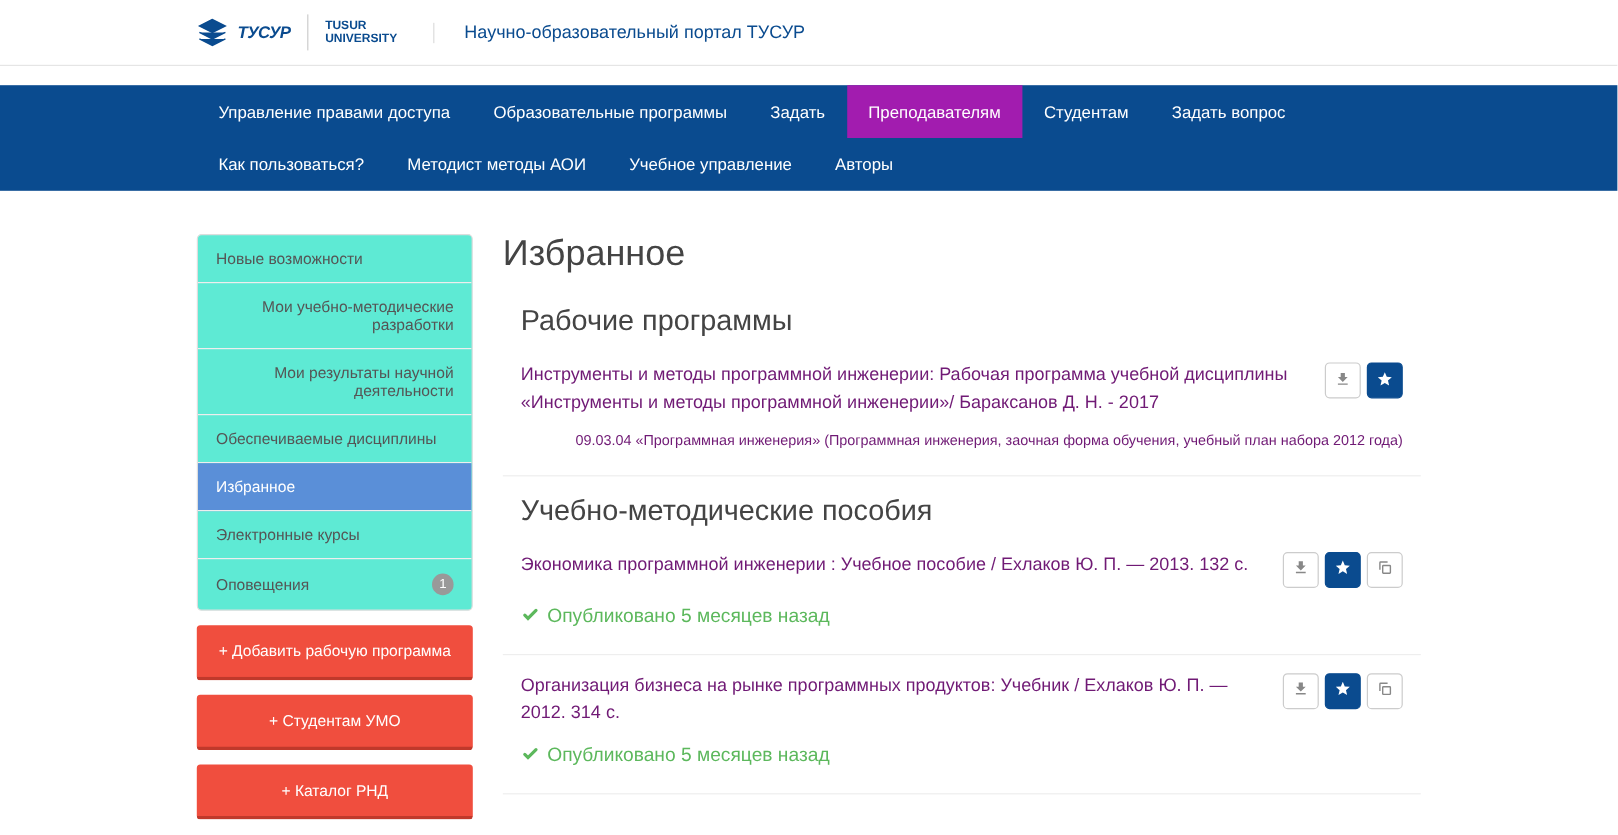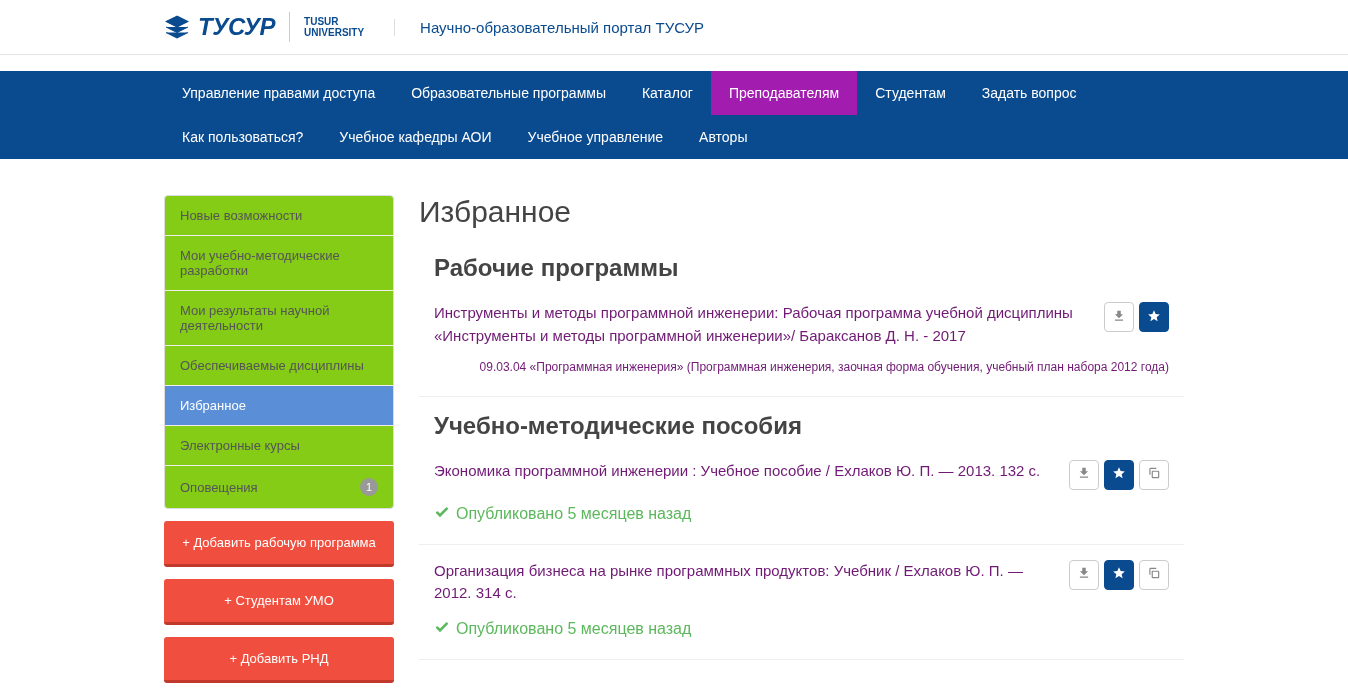--- a/index.html
+++ b/index.html
@@ -2,44 +2,44 @@
 <html><head>
   <meta charset="utf-8">
   <style>
     * { margin: 0; padding: 0; box-sizing: border-box; }
     body { font-family: Arial, sans-serif; background: #fff; color: #333; font-size: 14px; }
     
     .header { background: #fff; padding: 12px 0; border-bottom: 1px solid #e5e5e5; }
     .header-inner { max-width: 1020px; margin: 0 auto; display: flex; align-items: center; gap: 30px; }
     .logo { display: flex; align-items: center; gap: 8px; color: #0a4b8f; }
     .logo-mark { display: flex; align-items: center; }
-    .logo-text { font-weight: bold; font-size: 24px; font-style: italic; letter-spacing: -0.5px; text-align: right; }
+    .logo-text { font-weight: bold; font-size: 14px; font-style: italic; letter-spacing: -0.5px; text-align: right; }
     .logo-divider { width: 1px; height: 30px; background: #ccc; margin: 0 6px; }
     .logo-sub { font-size: 10px; font-weight: bold; color: #0a4b8f; line-height: 1.1; }
     .header-title { color: #0a4b8f; font-size: 15px; border-left: 1px solid #ddd; padding-left: 25px; }
     
     .nav { background: #0a4b8f; }
     .nav-inner { max-width: 1020px; margin: 16px auto; display: flex; flex-wrap: wrap; }
     .nav-item { color: #fff; padding: 14px 18px; font-size: 14px; cursor: pointer; white-space: nowrap; }
     .nav-item.active { background: #a21caf; }
     
     .content { max-width: 1020px; margin: 0 auto; display: flex; gap: 25px; padding: 20px 0; }
     
     .sidebar { width: 230px; flex-shrink: 0; }
-    .side-menu { border: 1px solid #ddd; border-radius: 4px; overflow: hidden; background: #84cc16; }
+    .side-menu { border: 1px solid #ddd; border-radius: 4px; overflow: hidden; background: #5eead4; text-align: right; }
     .side-item { padding: 12px 15px; font-size: 13px; color: #555; cursor: pointer; border-bottom: 1px solid #eee; display: flex; align-items: center; justify-content: space-between; }
     .side-item:last-child { border-bottom: none; }
     .side-item.active { background: #5a8fd8; color: #fff; }
     .badge { background: #999; color: #fff; border-radius: 10px; min-width: 18px; height: 18px; font-size: 11px; display: inline-flex; align-items: center; justify-content: center; padding: 0 5px; }
     
     .action-btn { display: block; width: 100%; background: #f04e3e; color: #fff; border: none; border-bottom: 3px solid #c0392b; padding: 14px; margin-top: 12px; font-size: 13px; cursor: pointer; border-radius: 3px; text-align: center; }
     
     .main { flex: 1; }
     h1 { font-size: 30px; font-weight: 300; color: #444; margin-bottom: 25px; }
-    h2 { font-size: 24px; font-weight: 700; color: #444; margin: 15px 0 20px; padding-left: 15px; }
+    h2 { font-size: 24px; font-weight: 400; color: #444; margin: 15px 0 20px; padding-left: 15px; }
     
     .item { padding: 0 15px 20px 15px; margin-bottom: 15px; border-bottom: 1px solid #eee; }
     .item-row { display: flex; gap: 15px; align-items: flex-start; }
     .item-link { color: #701a75; font-size: 15px; line-height: 1.5; text-decoration: none; cursor: pointer; flex: 1; }
     .item-meta { color: #701a75; font-size: 12px; margin-top: 12px; line-height: 1.4; text-align: right; }
     .item-status { color: #5cb85c; font-size: 16px; margin-top: 14px; display: flex; align-items: center; gap: 6px; }
     
     .item-actions { display: flex; gap: 5px; flex-shrink: 0; }
     .icon-btn { width: 30px; height: 30px; border-radius: 4px; display: inline-flex; align-items: center; justify-content: center; cursor: pointer; font-size: 14px; }
     .icon-btn.outline { background: #fff; border: 1px solid #ccc; color: #888; }
@@ -65,26 +65,26 @@
       </div>
     </div>
     <div class="header-title">Научно-образовательный портал ТУСУР</div>
   </div>
 </div>
 
 <div class="nav">
   <div class="nav-inner" id="nav-inner">
       <div class="nav-item">Управление правами доступа</div>
       <div class="nav-item">Образовательные программы</div>
-      <div class="nav-item">Каталог</div>
+      <div class="nav-item">Задать</div>
       <div class="nav-item active">Преподавателям</div>
       <div class="nav-item">Студентам</div>
       <div class="nav-item">Задать вопрос</div>
       <div class="nav-item">Как пользоваться?</div>
-      <div class="nav-item">Учебное кафедры АОИ</div>
+      <div class="nav-item">Методист методы АОИ</div>
       <div class="nav-item">Учебное управление</div>
       <div class="nav-item">Авторы</div>
     </div>
 </div>
 
 <div class="content">
   <div class="sidebar">
     <div class="side-menu" id="side-menu">
         <div class="side-item">
           <span>Новые возможности</span>
@@ -105,21 +105,21 @@
           <span>Электронные курсы</span>
         </div>
         <div class="side-item">
           <span>Оповещения</span>
           <span class="badge">1</span>
         </div>
       </div>
     <div id="sidebar-actions">
         <button class="action-btn">+ Добавить рабочую программа</button>
         <button class="action-btn">+ Студентам УМО</button>
-        <button class="action-btn">+ Добавить РНД</button>
+        <button class="action-btn">+ Каталог РНД</button>
       </div>
   </div>
 
   <div class="main">
     <h1>Избранное</h1>
     <div id="sections">
         <h2>Рабочие программы</h2>
         <div class="item">
           <div class="item-row">
             <a class="item-link">Инструменты и методы программной инженерии: Рабочая программа учебной дисциплины «Инструменты и методы программной инженерии»/ Бараксанов Д. Н. - 2017</a>

